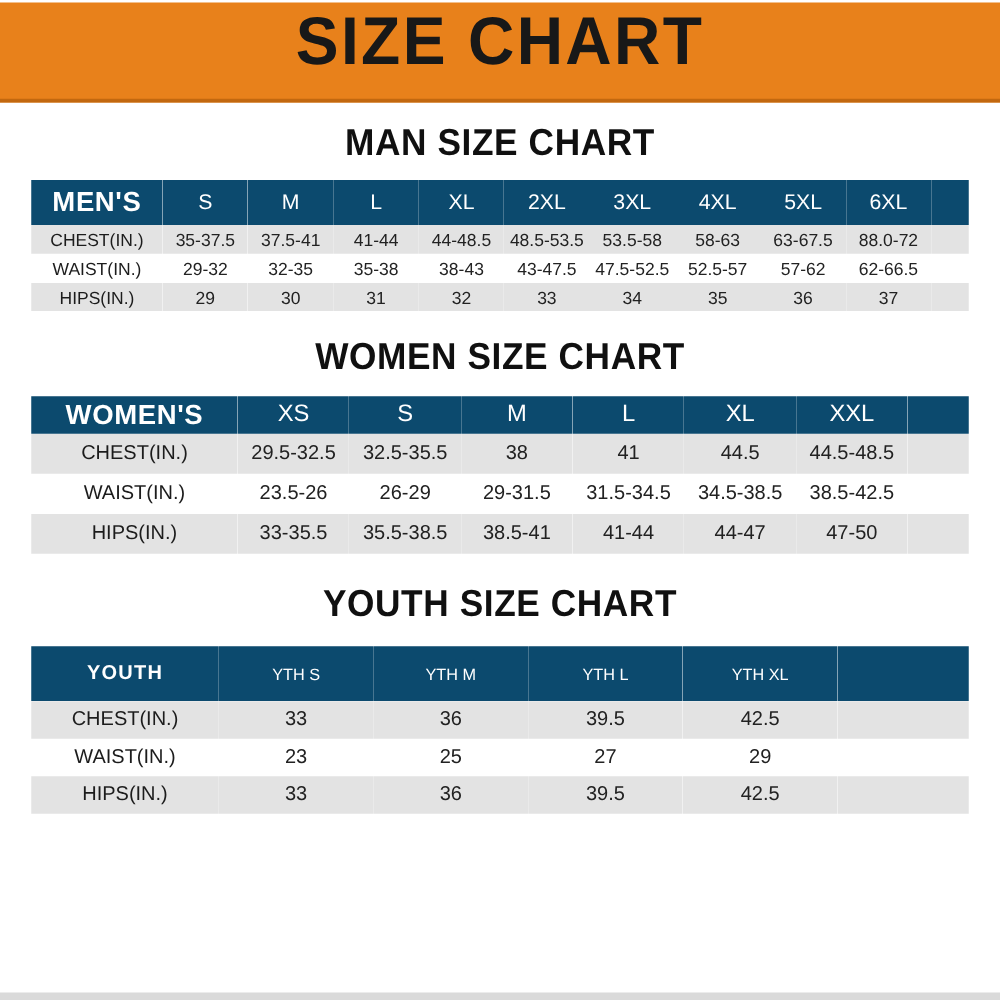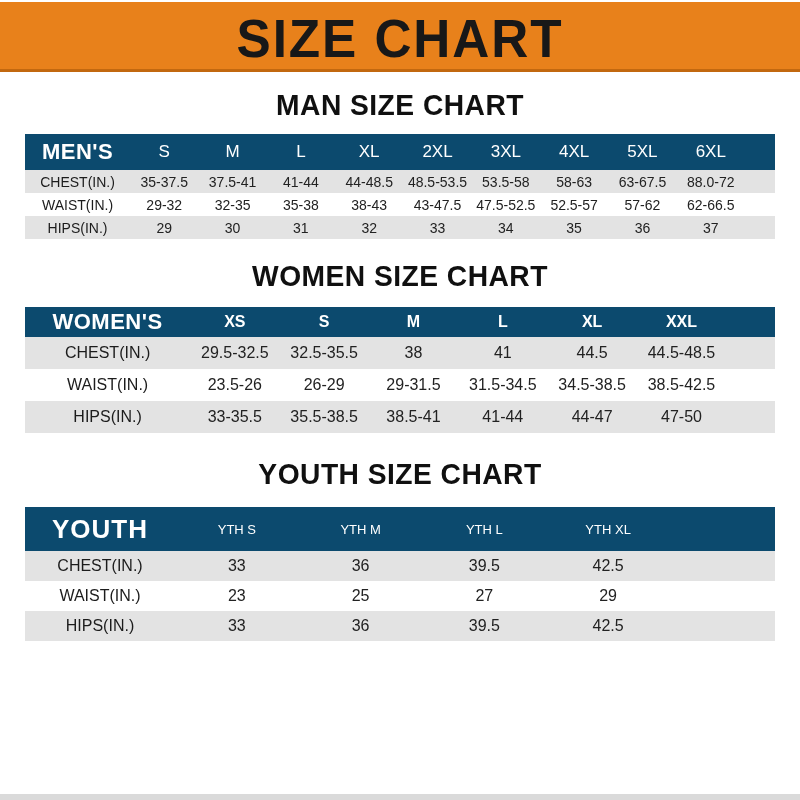--- a/index.html
+++ b/index.html
@@ -1,23 +1,23 @@
 <!DOCTYPE html>
 <html><head>
 <meta charset="utf-8">
 <style>
   * { margin:0; padding:0; box-sizing:border-box; }
   html,body { width:800px; height:800px; background:#ffffff; overflow:hidden;
               font-family:"Liberation Sans", sans-serif; }
   .page { width:800px; height:800px; display:flex; flex-direction:column; background:#fff; }
 
   
-  .banner { margin-top:2px; height:70px; background:#E8811B;
+  .banner { margin-top:2px; height:80px; background:#E8811B;
             border-bottom:3px solid #C2680F;
-            display:flex; align-items:flex-end; justify-content:center; }
+            display:flex; align-items:flex-start; justify-content:center; }
   .banner h1 { font-size:54px; font-weight:800; color:#181818; letter-spacing:2px;
                transform:scaleX(.95); white-space:nowrap; }
 
   
   .chart-section h2 { text-align:center; font-size:30px; font-weight:800; color:#101010;
                       letter-spacing:0.5px; transform:scaleX(.94); white-space:nowrap; }
   .men   h2 { margin:16px 0 12px; }
   .women h2 { margin:20px 0 14px; }
   .youth h2 { margin:24px 0 16px; }
 
@@ -36,28 +36,28 @@
   .men   table.sz thead tr { height:36px; }
   .men   table.sz th.label { font-size:22px; }
   .men   table.sz th.data  { font-size:17px; font-weight:500; }
   .men   table.sz tbody tr { height:23px; }
   .men   table.sz tbody td { font-size:14px; }
   .men   th.label { width:14%; }  .men   th.data { width:9.1%; }  .men   th.spacer { width:4%; }
 
   
   .women table.sz thead tr { height:30px; }
   .women table.sz th.label { font-size:22px; }
-  .women table.sz th.data  { font-size:16px; font-weight:700; }
+  .women table.sz th.data  { font-size:19px; font-weight:400; }
   .women table.sz tbody tr { height:32px; }
   .women table.sz tbody td { font-size:16px; }
   .women th.label { width:22%; }  .women th.data { width:11.9%; }  .women th.spacer { width:6.5%; }
 
   
   .youth table.sz thead tr { height:44px; }
-  .youth table.sz th.label { font-size:26px; letter-spacing:1px; }
+  .youth table.sz th.label { font-size:16px; letter-spacing:1px; }
   .youth table.sz th.data  { font-size:13px; font-weight:500; }
   .youth table.sz tbody tr { height:30px; }
   .youth table.sz tbody td { font-size:16px; }
   .youth th.label { width:20%; }  .youth th.data { width:16.5%; }  .youth th.spacer { width:14%; }
 
   
   .note { margin-top:20px; padding-left:28px; }
   .note p { color:#A1271F; font-size:22px; font-weight:500; line-height:1.45;
             white-space:nowrap; transform:scaleX(.84); transform-origin:left center; }
 

